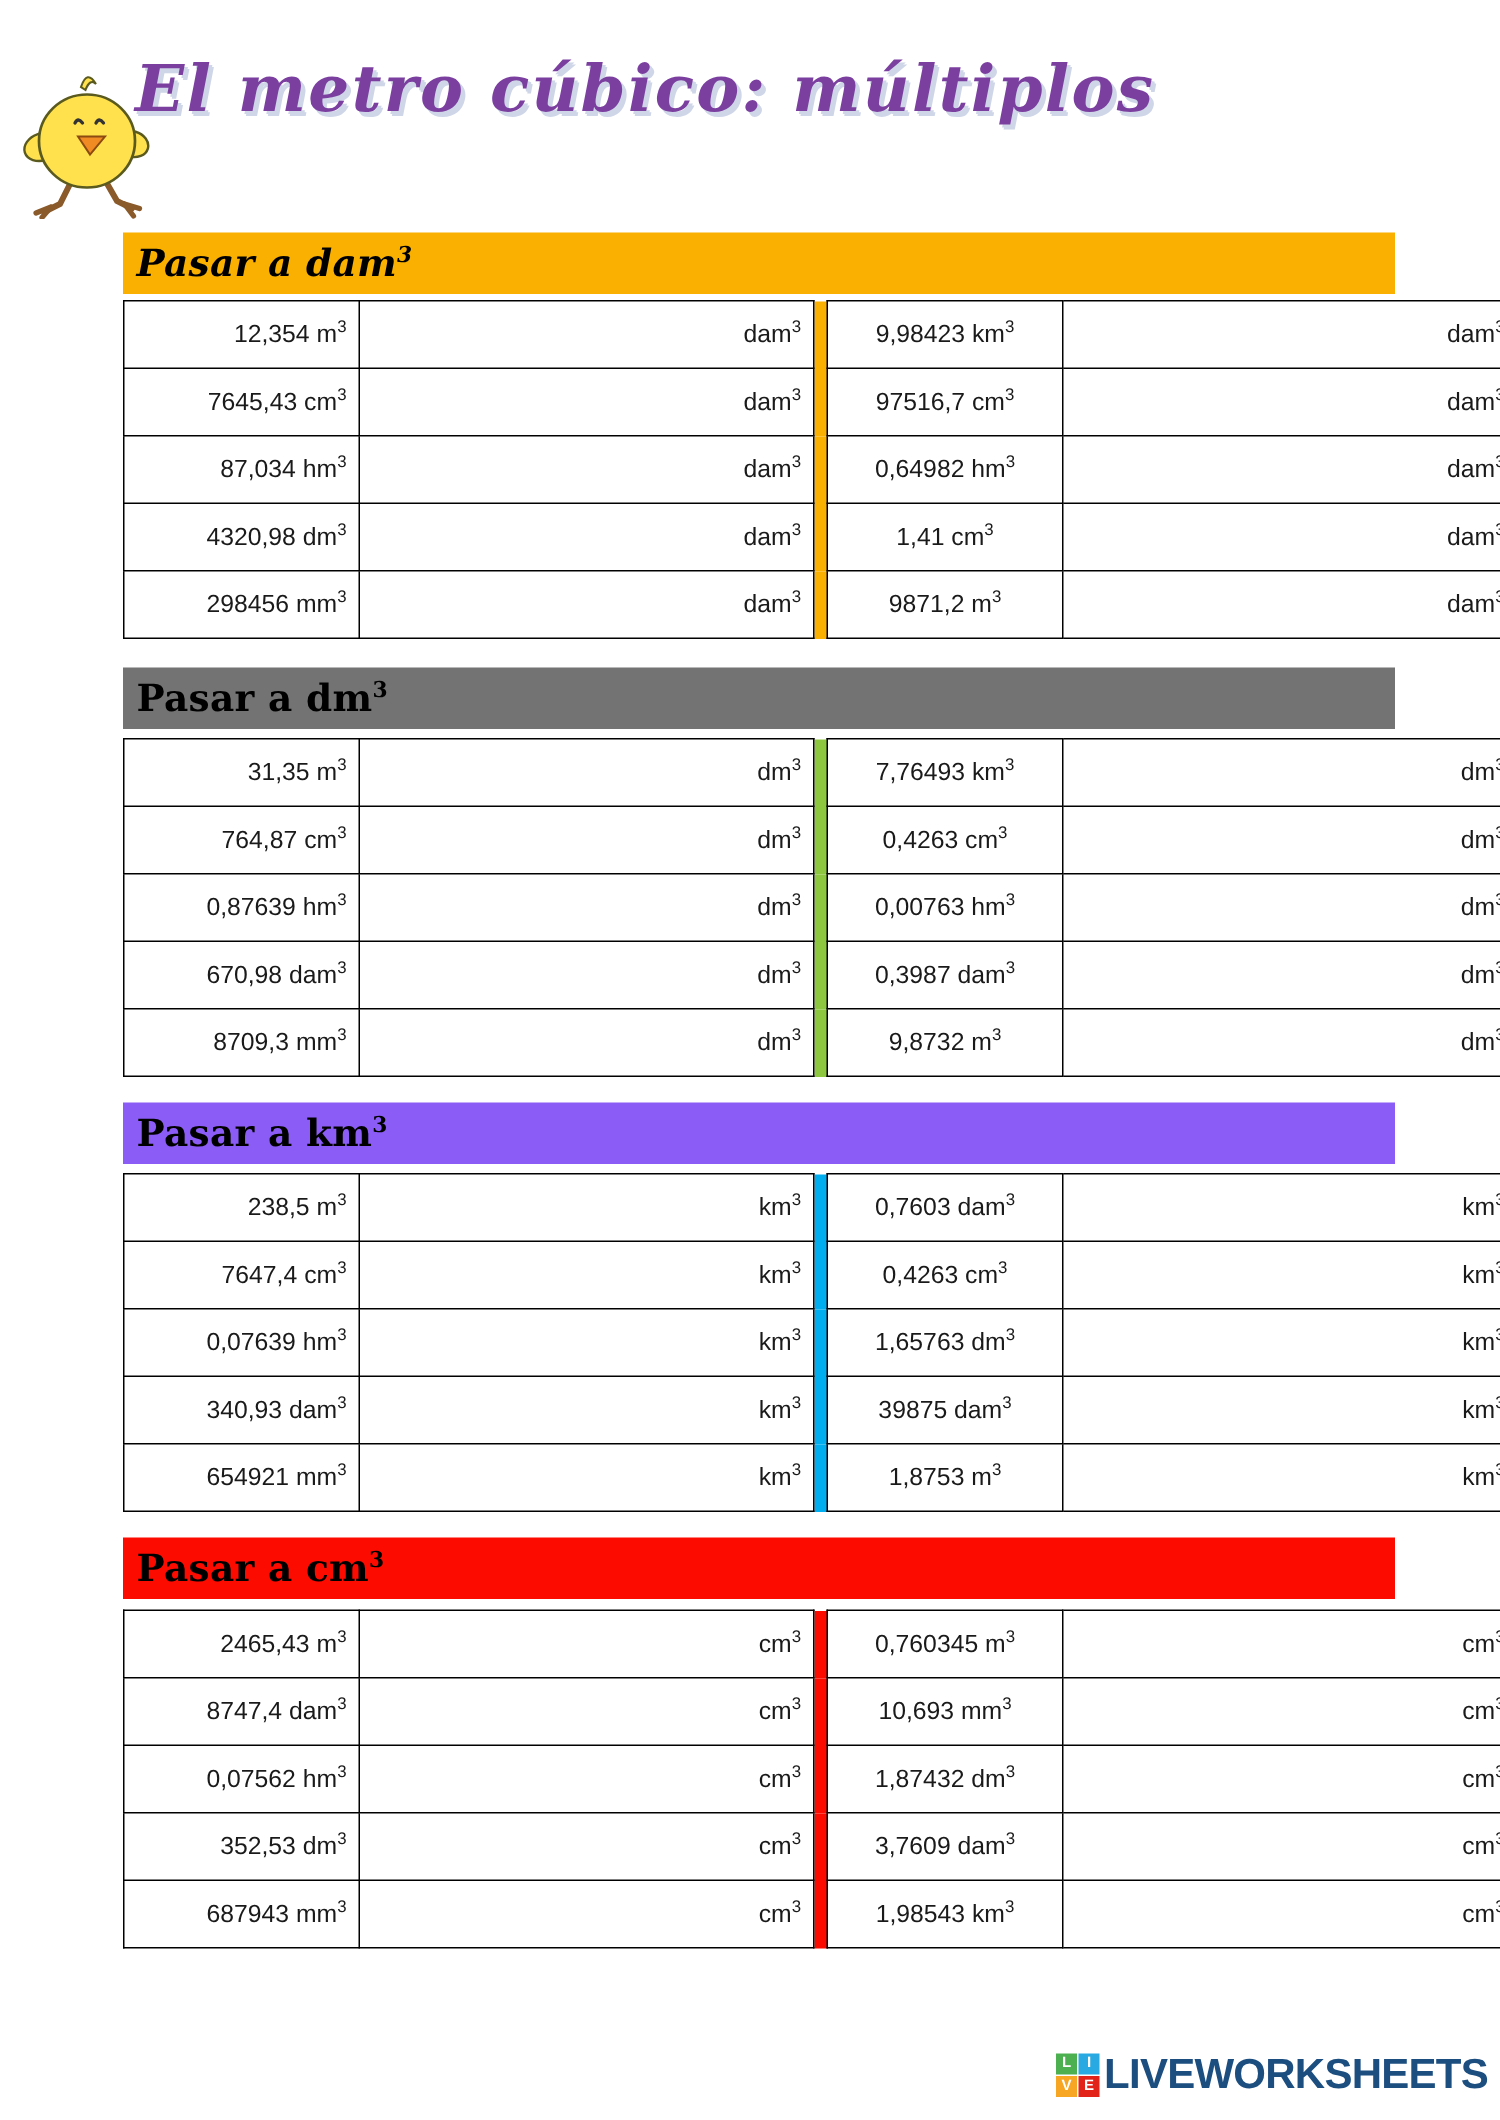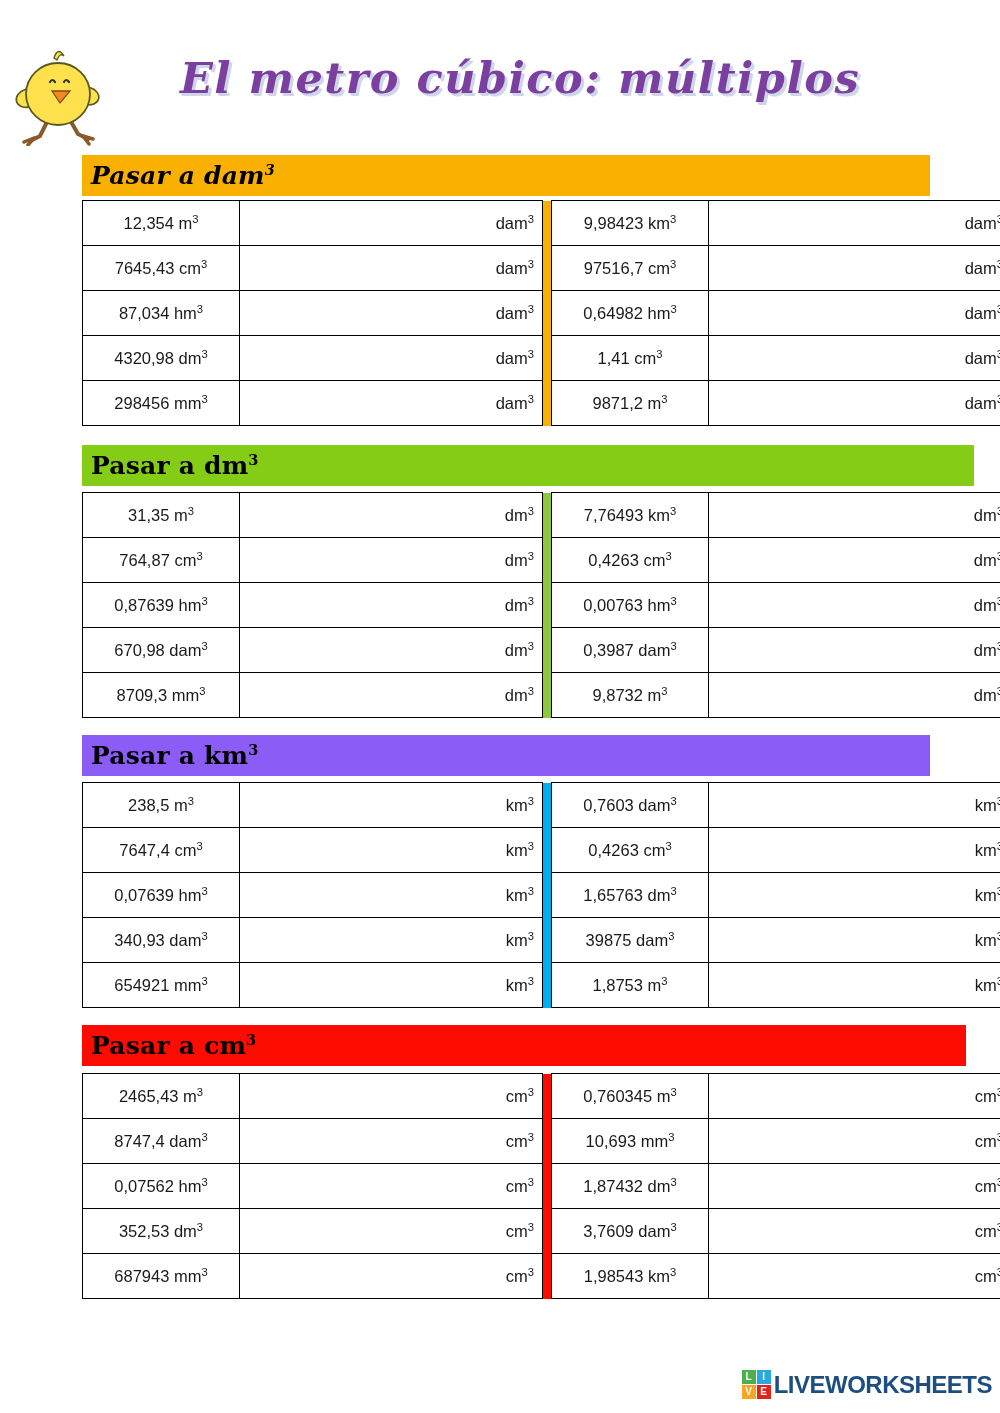--- a/index.html
+++ b/index.html
@@ -25,23 +25,23 @@
   .chick {
     position: absolute;
     left: 14px;
     top: 46px;
     width: 86px;
     height: 100px;
   }
   .title-block {
     position: absolute;
     left: 90px;
-    top: 50px;
+    top: 32px;
     width: 860px;
-    text-align: center;
+    text-align: left;
     z-index: 5;
     pointer-events: none;
   }
   .title-line {
     font-family: "DejaVu Serif", serif;
     font-weight: bold;
     font-style: italic;
     font-size: 43px;
     line-height: 56px;
     letter-spacing: 1.5px;
@@ -95,21 +95,21 @@
   .ex-table td {
     border: 1px solid #000000;
     height: 44px;
     padding: 0 8px;
     font-size: 16.5px;
     color: #1a1a1a;
     vertical-align: middle;
     background: #ffffff;
     font-family: "Liberation Sans", sans-serif;
   }
-  .ex-table td.q     { width: 140px; text-align: center; }
+  .ex-table td.q     { width: 140px; text-align: right; }
   .ex-table td.a     { width: 286px; text-align: right; }
   .ex-table td.sep   { width: 8px; padding: 0; border: none; }
   .ex-table td.q2    { width: 140px; text-align: center; }
   .ex-table td.a2    { width: 286px; text-align: right; }
 
   sup.cu {
     font-size: 0.68em;
     vertical-align: super;
     line-height: 0;
   }
@@ -144,21 +144,21 @@
     justify-content: center;
     color: #ffffff;
     font-family: "Liberation Sans", sans-serif;
     font-weight: bold;
     font-size: 10px;
     line-height: 1;
   }
   .lw-word {
     font-family: "Liberation Sans", sans-serif;
     font-weight: bold;
-    font-size: 24px;
+    font-size: 28px;
     letter-spacing: -0.5px;
     color: #1C4E80;
   }
 </style>
 </head>
 <body>
 
 <div class="header">
 
   <div class="chick">
@@ -225,21 +225,21 @@
         </tr>
         <tr>
           <td class="q"><span>298456 mm</span><sup class="cu">3</sup></td>
           <td class="a"><span>dam</span><sup class="cu">3</sup></td>
           <td class="sep" style="background: rgb(249, 176, 0);"></td>
           <td class="q2"><span>9871,2 m</span><sup class="cu">3</sup></td>
           <td class="a2"><span>dam</span><sup class="cu">3</sup></td>
         </tr>
       </tbody>
     </table>
-    <div class="bar" style="top: 445px; background: #84cc16; padding-left: 44px;">
+    <div class="bar" style="top: 445px; background: #737373;">
       <div class="bar-label">Pasar a dm<sup>3</sup></div>
     </div>
     <table class="ex-table" style="top: 492px;">
       <tbody>
         <tr>
           <td class="q"><span>31,35 m</span><sup class="cu">3</sup></td>
           <td class="a"><span>dm</span><sup class="cu">3</sup></td>
           <td class="sep" style="background: rgb(141, 198, 63);"></td>
           <td class="q2"><span>7,76493 km</span><sup class="cu">3</sup></td>
           <td class="a2"><span>dm</span><sup class="cu">3</sup></td>
@@ -309,21 +309,21 @@
         </tr>
         <tr>
           <td class="q"><span>654921 mm</span><sup class="cu">3</sup></td>
           <td class="a"><span>km</span><sup class="cu">3</sup></td>
           <td class="sep" style="background: rgb(0, 174, 239);"></td>
           <td class="q2"><span>1,8753 m</span><sup class="cu">3</sup></td>
           <td class="a2"><span>km</span><sup class="cu">3</sup></td>
         </tr>
       </tbody>
     </table>
-    <div class="bar" style="top: 1025px; background: rgb(251, 11, 0); padding-left: 36px;">
+    <div class="bar" style="top: 1025px; background: rgb(251, 11, 0);">
       <div class="bar-label">Pasar a cm<sup>3</sup></div>
     </div>
     <table class="ex-table" style="top: 1073px;">
       <tbody>
         <tr>
           <td class="q"><span>2465,43 m</span><sup class="cu">3</sup></td>
           <td class="a"><span>cm</span><sup class="cu">3</sup></td>
           <td class="sep" style="background: rgb(251, 11, 0);"></td>
           <td class="q2"><span>0,760345 m</span><sup class="cu">3</sup></td>
           <td class="a2"><span>cm</span><sup class="cu">3</sup></td>

